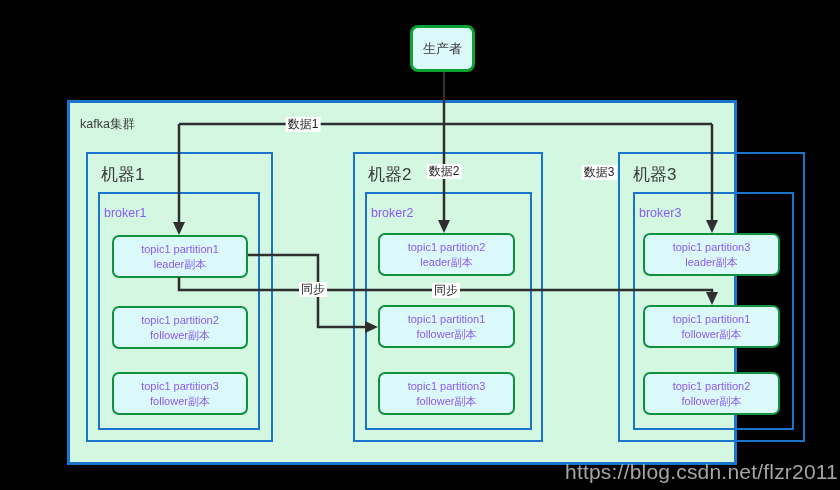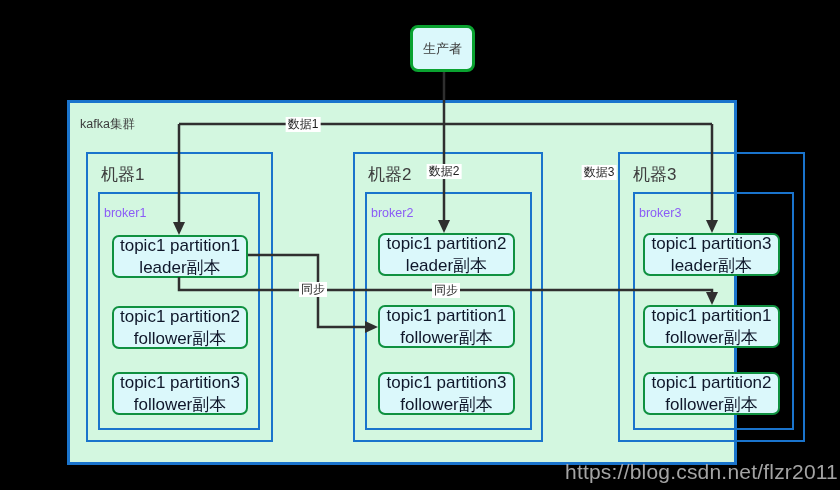--- a/index.html
+++ b/index.html
@@ -33,21 +33,21 @@
   .broker{
     border:2px solid var(--cluster-border,#1a74cc);
     background:transparent;
   }
   .broker-label{position:absolute;left:4px;top:12px;font-size:12.5px;color:#8b5cf6;}
   .part{
     background:var(--node-fill,#dbf8fb);
     border:2px solid var(--node-border,#0f9140);
     border-radius:7px;
     display:flex;flex-direction:column;align-items:center;justify-content:center;
-    font-size:17px;line-height:1.28;color:#0f172a;text-align:center;
+    font-size:11px;line-height:1.28;color:#8b5cf6;text-align:center;
   }
   
   #lines{position:absolute;left:0;top:0;width:840px;height:490px;pointer-events:none;}
   #lines polyline{fill:none;stroke:var(--line,#2f2f2f);stroke-width:2.5;}
   #lines polygon{fill:var(--line,#2f2f2f);stroke:none;}
   
   .edge-label{
     position:absolute;transform:translateX(-50%);
     background:#ffffff;color:#1f1f1f;
     font-size:12px;line-height:15px;padding:0 2px;white-space:nowrap;

